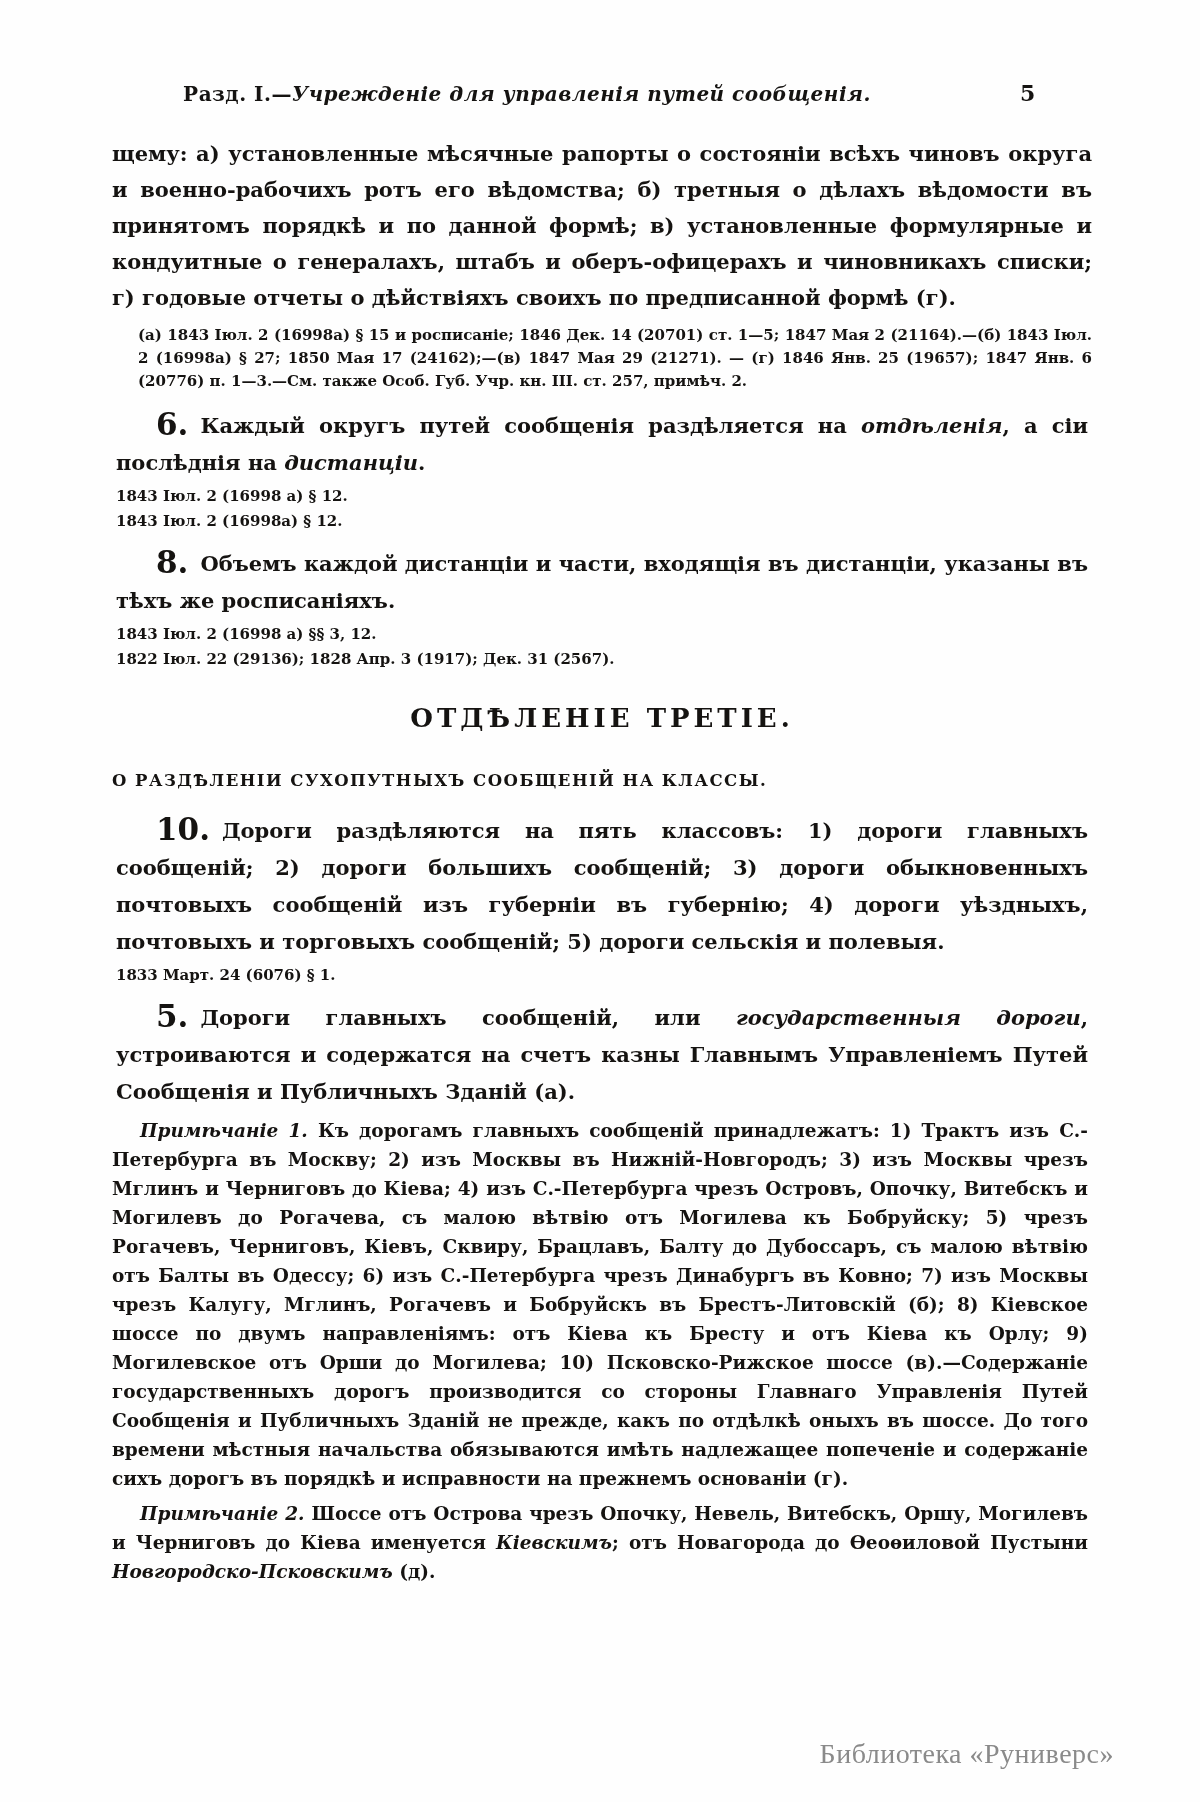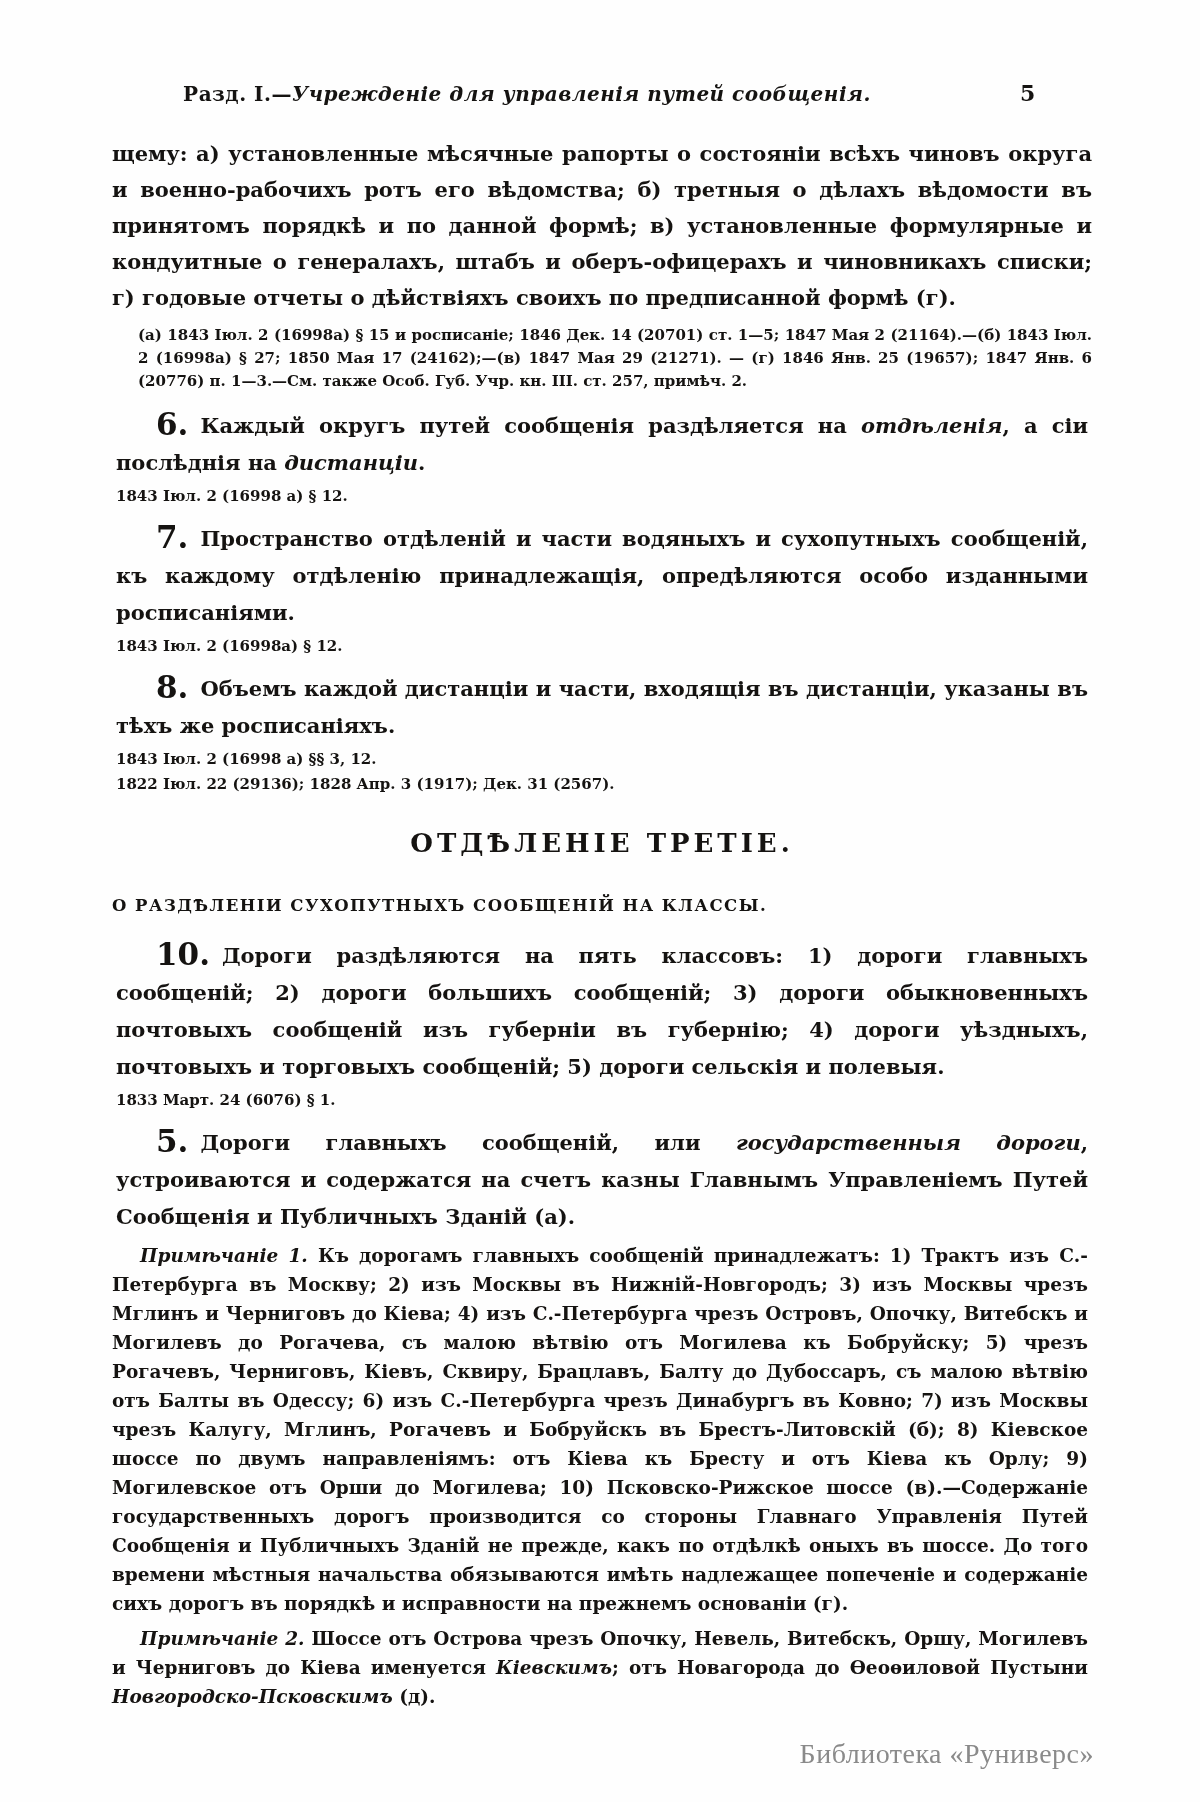--- a/index.html
+++ b/index.html
@@ -93,21 +93,21 @@
     font-size: 18.5px;
     font-weight: bold;
     line-height: 29px;
     text-align: justify;
     text-indent: 28px;
     margin: 6px 4px 0 0;
   }
   .note-label { font-style: italic; }
   .watermark {
     position: absolute;
-    right: 106px;
+    right: 86px;
     top: 1738px;
     font-family: "Liberation Serif", "DejaVu Serif", serif;
     font-size: 28px;
     font-weight: normal;
     color: #8a8a8a;
     letter-spacing: 0.5px;
     margin-left: 12px;
   }
 </style>
 </head>
@@ -124,21 +124,20 @@
     <p class="body-par intro">щему: а) установленные мѣсячные рапорты о состояніи всѣхъ чиновъ округа и военно-рабочихъ ротъ его вѣдомства; б) третныя о дѣлахъ вѣдомости въ принятомъ порядкѣ и по данной формѣ; в) установленные формулярные и кондуитные о генералахъ, штабъ и оберъ-офицерахъ и чиновникахъ списки; г) годовые отчеты о дѣйствіяхъ своихъ по предписанной формѣ (г).</p>
 
     <p class="footnote">(а) 1843 Іюл. 2 (16998а) § 15 и росписаніе; 1846 Дек. 14 (20701) ст. 1—5; 1847 Мая 2 (21164).—(б) 1843 Іюл. 2 (16998а) § 27; 1850 Мая 17 (24162);—(в) 1847 Мая 29 (21271). — (г) 1846 Янв. 25 (19657); 1847 Янв. 6 (20776) п. 1—3.—См. также Особ. Губ. Учр. кн. III. ст. 257, примѣч. 2.</p>
 
     <div class="article">
       <p class="apar"><span class="num">6.</span><span>Каждый округъ путей сообщенія раздѣляется на </span><span class="it">отдѣленія</span><span>, а сіи послѣднія на </span><span class="it">дистанціи</span><span>.</span></p>
       <p class="cite">1843 Іюл. 2 (16998 а) § 12.</p>
     </div>
 
     <div class="article">
-      <p class="apar"><span class="num">7.</span><span>Пространство отдѣленій и части водяныхъ и сухопутныхъ сообщеній, къ каждому отдѣленію принадлежащія, опредѣляются особо изданными росписаніями.</span></p>
       <p class="cite">1843 Іюл. 2 (16998а) § 12.</p>
     </div>
 
     <div class="article">
       <p class="apar"><span class="num">8.</span><span>Объемъ каждой дистанціи и части, входящія въ дистанціи, указаны въ тѣхъ же росписаніяхъ.</span></p>
       <p class="cite">1843 Іюл. 2 (16998 а) §§ 3, 12.</p>
     </div>
 
     <div class="article">
       <p class="cite">1822 Іюл. 22 (29136); 1828 Апр. 3 (1917); Дек. 31 (2567).</p>

